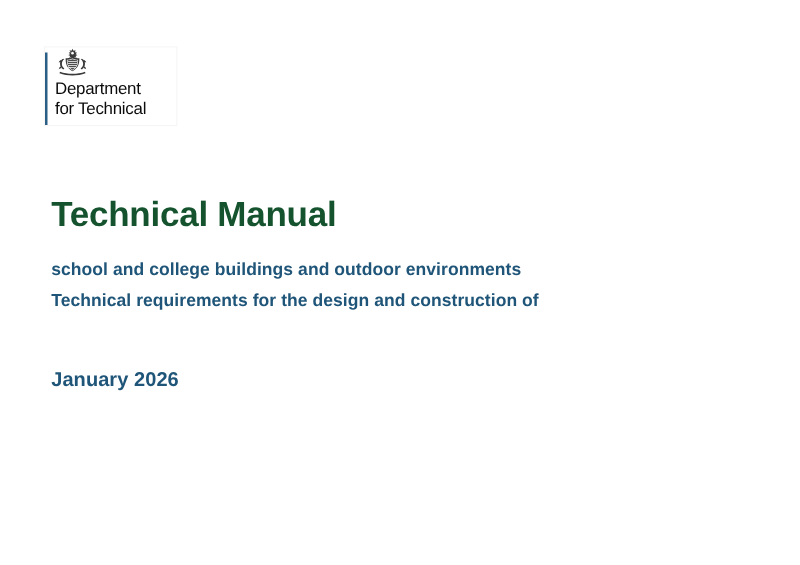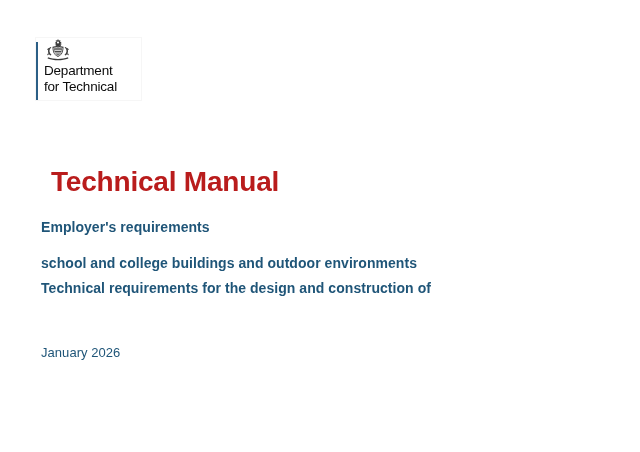--- a/index.html
+++ b/index.html
@@ -66,23 +66,23 @@
     position: absolute;
     left: 41px;
     top: 155px;
     width: 560px;
   }
 
   .doc-title {
     font-size: 28px;
     font-weight: bold;
     line-height: 34px;
-    color: #b91c1c;
+    color: #14532d;
     letter-spacing: -0.2px;
-    margin: 10px;
+    margin: 0;
   }
 
   .doc-subtitle {
     margin: 18px 0 0 0;
     font-size: 14px;
     font-weight: bold;
     line-height: 20px;
     color: #1f5578;
     letter-spacing: 0.05px;
   }
@@ -93,22 +93,22 @@
     font-weight: bold;
     line-height: 25px;
     color: #1f5578;
     letter-spacing: 0.05px;
     max-width: 530px;
   }
   .doc-description span { display: block; }
 
   .doc-date {
     margin: 42px 0 0 0;
-    font-size: 13px;
-    font-weight: normal;
+    font-size: 16px;
+    font-weight: bold;
     line-height: 20px;
     color: #1f5578;
     letter-spacing: 0.05px;
   }
 </style>
 </head>
 <body>
 
 <div class="page">
 
@@ -140,21 +140,20 @@
         <span>Department</span>
         <span>for Technical</span>
       </div>
     </div>
   </div>
 
   <div class="content">
 
     <h1 class="doc-title">Technical Manual</h1>
 
-    <p class="doc-subtitle">Employer's requirements</p>
 
     <p class="doc-description">
       <span>school and college buildings and outdoor environments</span>
       <span>Technical requirements for the design and construction of</span>
     </p>
 
     <p class="doc-date">January 2026</p>
 
   </div>
 

